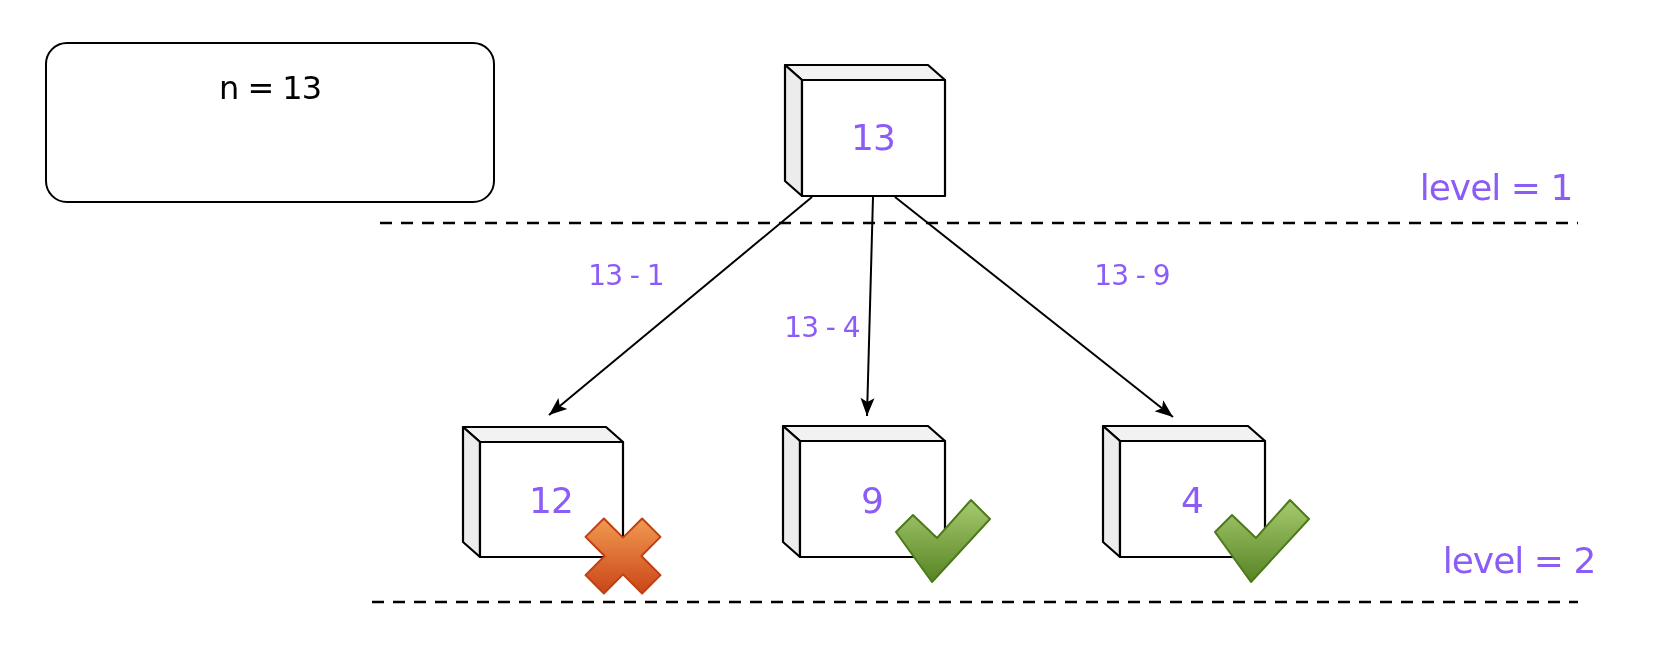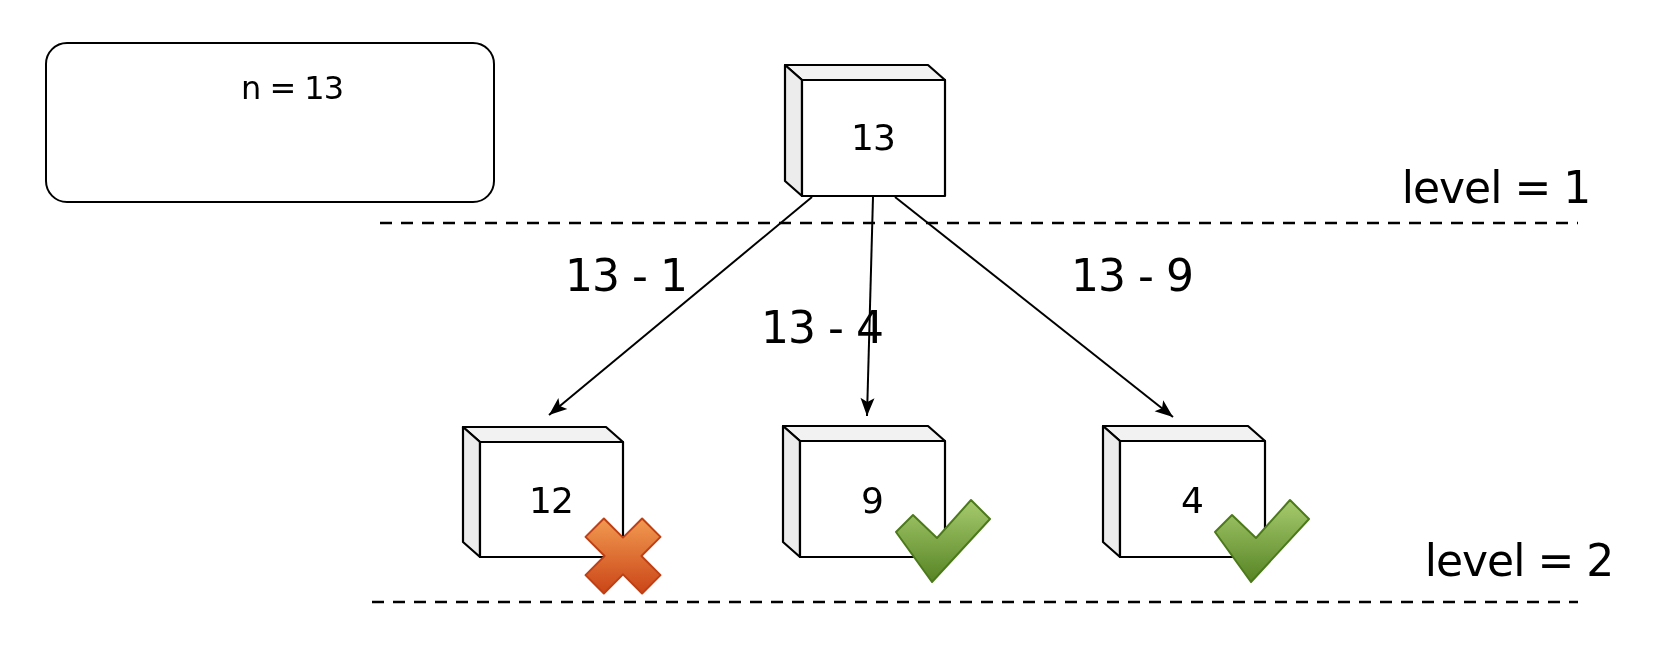--- a/index.html
+++ b/index.html
@@ -11,43 +11,43 @@
     color:#000;
     overflow:hidden;
   }
   .gfx{position:absolute;left:0;top:0;}
   .lbl{
     position:absolute;
     transform:translate(-50%,-50%);
     white-space:nowrap;
     font-size:36px;
     letter-spacing:-1px;
-    color:#000000;
+    color:#8b5cf6;
   }
   .legend-box{
     position:absolute;
     left:45px;top:42px;
     width:450px;height:161px;
     background:#ffffff;
     border:2.5px solid #000;
     border-radius:22px;
     box-sizing:border-box;
   }
   .legend-line{
     position:absolute;
     left:0;width:100%;
     text-align:center;
     font-size:32px;
     letter-spacing:-1px;
   }
-  .legend-line.l1{top:25px;padding-left:22px;}
+  .legend-line.l1{top:25px;}
   .legend-line.l2{top:110px;}
   .node-val{font-size:36px;}
-  .edge-lbl{font-size:44px;}
-  .level-lbl{font-size:44px;}
+  .edge-lbl{font-size:28px;}
+  .level-lbl{font-size:36px;}
 </style>
 </head>
 <body>
 
 <div class="canvas">
 
   <svg class="gfx" width="1676" height="654" viewBox="0 0 1676 654">
     <defs>
       <linearGradient id="gradCross" x1="0" y1="0" x2="0" y2="1">
         <stop offset="0" stop-color="#f19a51"></stop>

